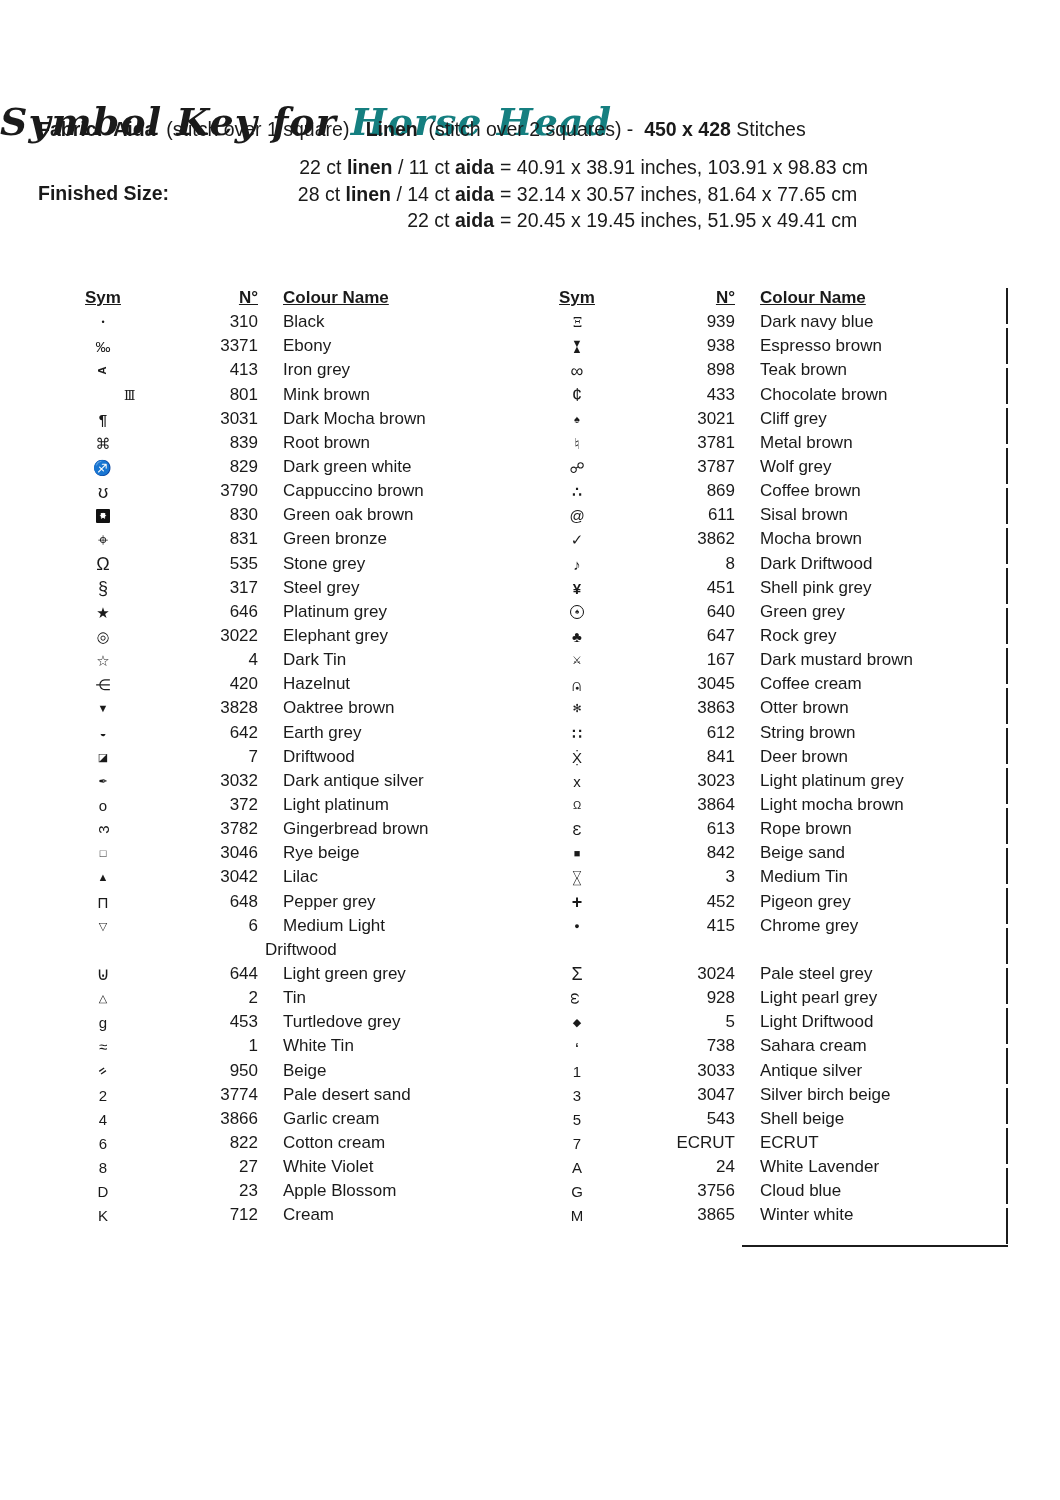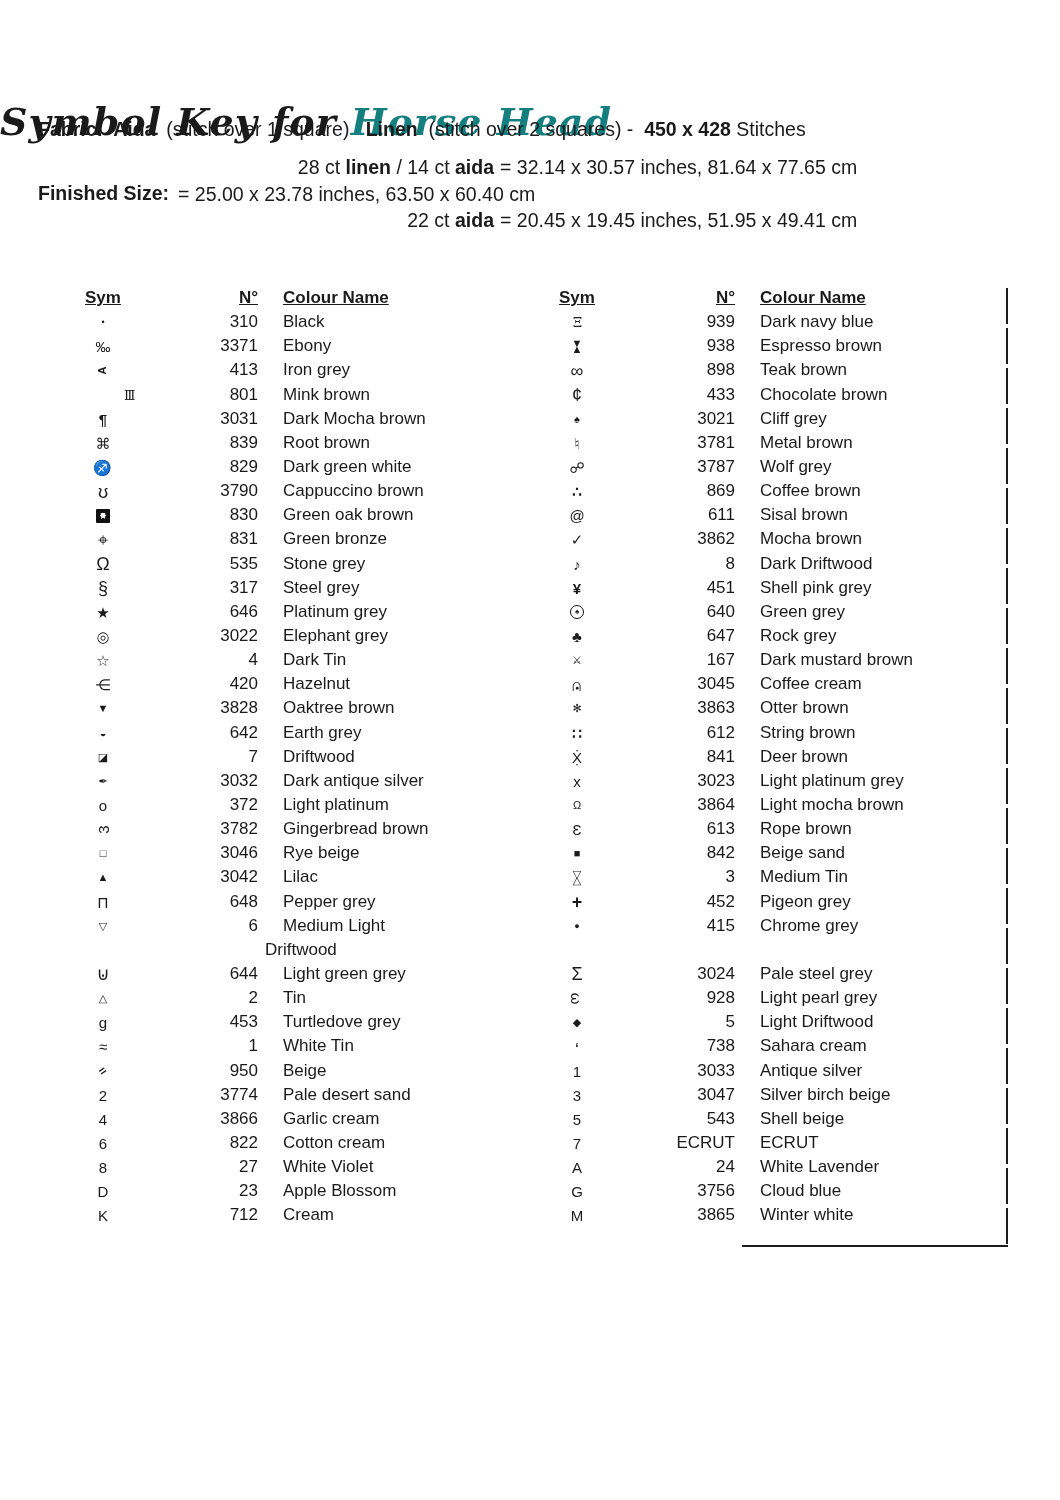--- a/index.html
+++ b/index.html
@@ -70,25 +70,28 @@
 
 <div class="page">
 
   <h1 class="title"><span>Symbol Key for</span><span class="accent" style="color: rgb(21, 127, 128);">Horse Head</span></h1>
 
   <div class="fabric-line"><span class="bold">Fabric:  </span><span class="bold">Aida</span><span>  (stitch over 1 square)   </span><span class="bold">Linen</span><span>  (stitch over 2 squares) -  </span><span class="bold">450 x 428</span><span> Stitches</span></div>
 
   <div class="fs-label">Finished Size:</div>
   <div class="fs-lines">
       <div class="fs-row">
+        <div class="fs-pre"><span>22 ct </span><span class="bold">linen</span><span> / 11 ct </span><span class="bold">aida</span></div>
+        <div class="fs-post">= 40.91 x 38.91 inches, 103.91 x 98.83 cm</div>
+      </div>
+      <div class="fs-row">
         <div class="fs-pre"><span>28 ct </span><span class="bold">linen</span><span> / 14 ct </span><span class="bold">aida</span></div>
         <div class="fs-post">= 32.14 x 30.57 inches, 81.64 x 77.65 cm</div>
       </div>
       <div class="fs-row">
-        <div class="fs-post">= 25.00 x 23.78 inches, 63.50 x 60.40 cm</div>
       </div>
       <div class="fs-row">
         <div class="fs-pre"><span>22 ct </span><span class="bold">aida</span></div>
         <div class="fs-post">= 20.45 x 19.45 inches, 51.95 x 49.41 cm</div>
       </div>
     </div>
 
   <div class="keytable kt-left">
       <div class="cell hdr hdr-sym">Sym</div>
       <div class="cell hdr hdr-num">N°</div>

